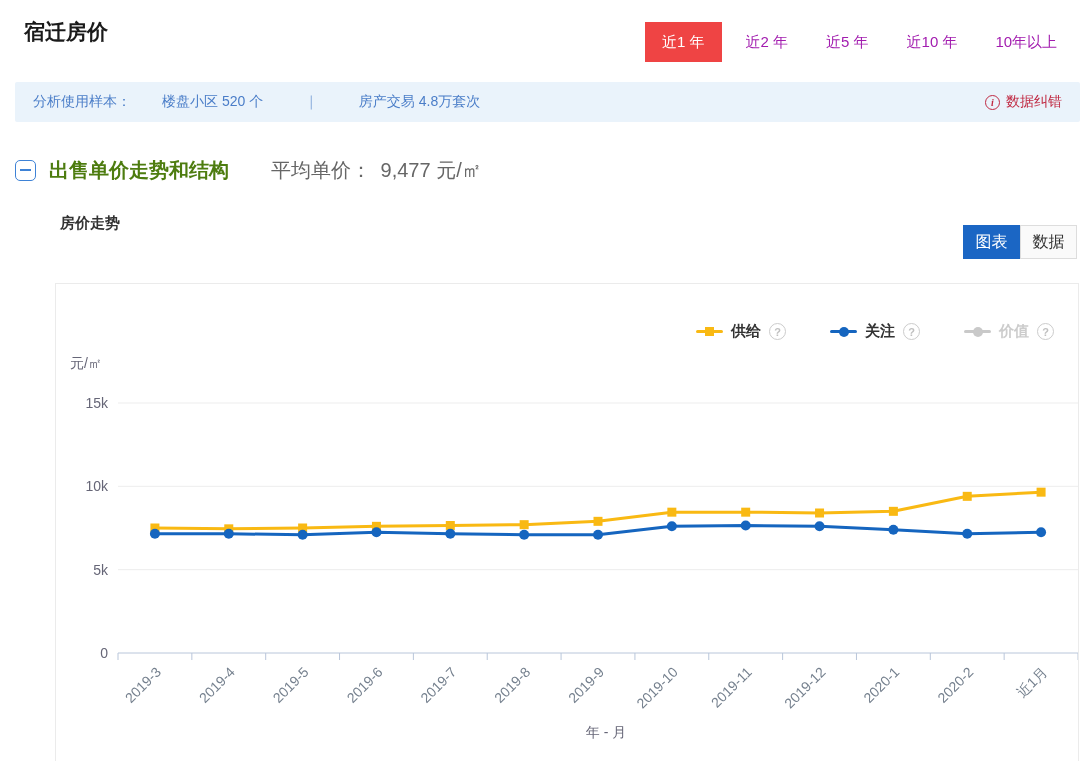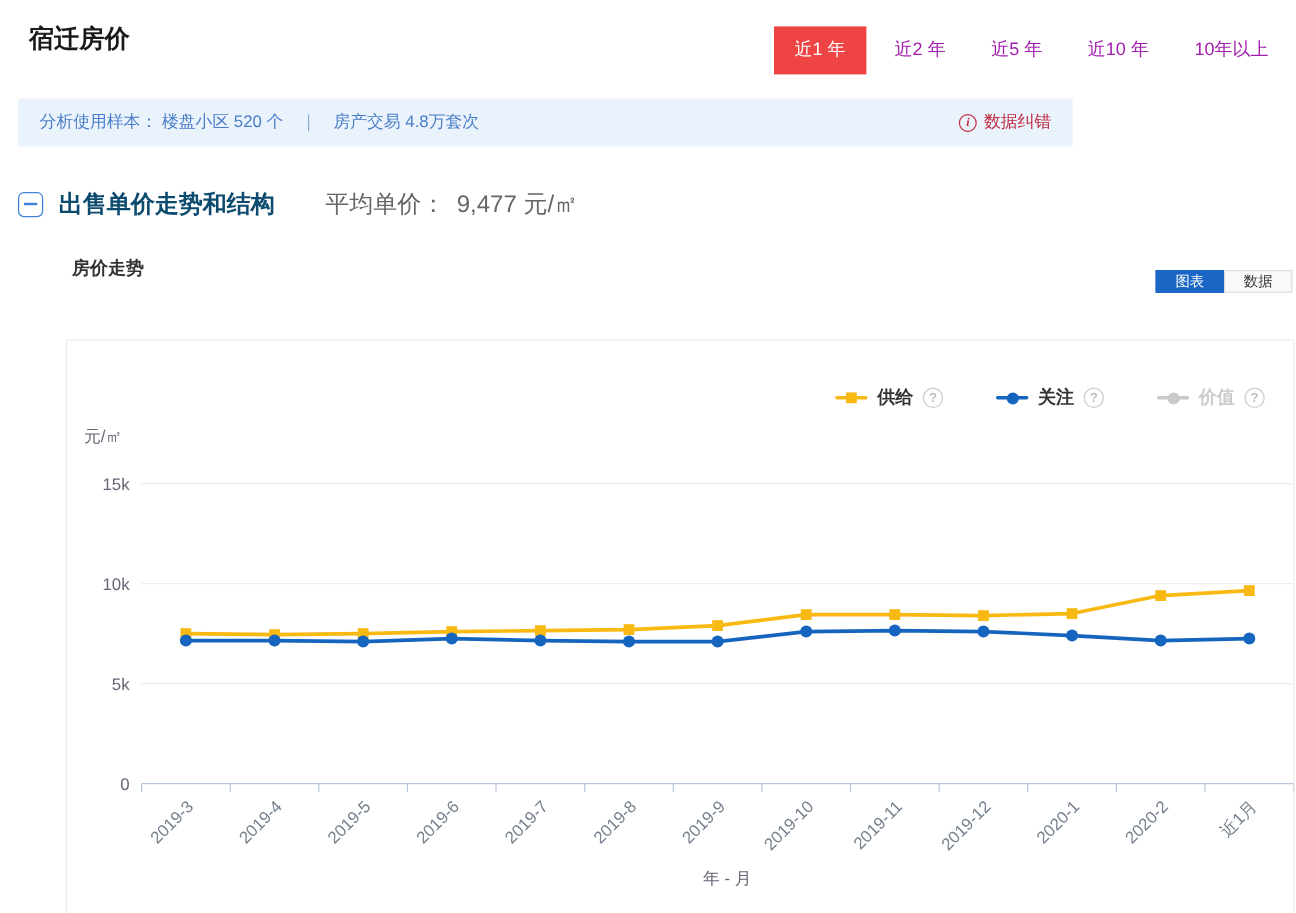--- a/index.html
+++ b/index.html
@@ -8,42 +8,42 @@
     position:relative; width:1080px; height:761px; background:#fff;
     font-family:"Liberation Sans","DejaVu Sans",sans-serif; overflow:hidden; color:#333;
   }
   
   .page-title { position:absolute; left:24px; top:18px; font-size:21px; font-weight:bold; color:#1a1a1a; }
   .tabs { position:absolute; left:645px; top:22px; height:40px; display:flex; align-items:center; }
   .tab { font-size:15px; color:#a21caf; padding:0 14px; height:40px; line-height:40px; cursor:pointer; margin-left:10px; white-space:nowrap; }
   .tab.active { background:#ef4444; color:#fff; padding:0 17px; margin-left:0; }
   
   .info-bar {
-    position:absolute; left:15px; top:82px; width:879px; height:40px; background:#eaf3fb;
-    display:flex; align-items:center; padding:16px 18px; font-size:14px; color:#4a7dc8; border-radius:2px;
+    position:absolute; left:15px; top:82px; width:1065px; height:40px; background:#eaf3fb;
+    display:flex; align-items:center; padding:16px 18px; font-size:14px; color:#4a7dc8; border-radius:2px;gap:27px;
   }
   .info-bar .sep { margin:0 14px; color:#7ba2d6; }
   .error-link { margin-left:auto; color:#c02a43; display:flex; align-items:center; gap:6px; cursor:pointer; }
   .circle-i {
     width:15px; height:15px; border:1px solid #c02a43; border-radius:50%;
     font-size:10px; font-weight:bold; font-style:italic; display:flex; align-items:center; justify-content:center; font-family:"Liberation Serif",serif;
   }
   
   .section-header { position:absolute; left:15px; top:157px; display:flex; align-items:center; }
   .collapse-icon {
     width:21px; height:21px; border:1.5px solid #3e82d6; border-radius:5px; position:relative; cursor:pointer; flex:none;
   }
   .collapse-icon::after { content:""; position:absolute; left:4px; right:4px; top:8px; height:2px; background:#3e82d6; }
-  .section-title { margin-left:13px; font-size:20px; font-weight:600; color:#0c4a6e; }
+  .section-title { margin-left:13px; font-size:20px; font-weight:600; color:#4d7c0f; }
   .avg { margin-left:42px; font-size:20px; color:#666; }
   .avg .avg-value { margin-left:4px; }
   
   .chart-title { position:absolute; left:60px; top:214px; font-size:15px; font-weight:bold; color:#333; }
   .toggle { position:absolute; left:963px; top:225px; display:flex; }
-  .toggle-btn { width:57px; height:19px; font-size:12px; display:flex; align-items:center; justify-content:center; cursor:pointer; background:#fafafa; border:1px solid #ddd; color:#333; }
+  .toggle-btn { width:57px; height:34px; font-size:16px; display:flex; align-items:center; justify-content:center; cursor:pointer; background:#fafafa; border:1px solid #ddd; color:#333; }
   .toggle-btn.active { background:#1b66c4; border-color:#1b66c4; color:#fff; }
   
   .chart-panel { position:absolute; left:55px; top:283px; width:1024px; height:490px; border:1px solid #ebebeb; background:#fff; }
   .legend { position:absolute; top:38px; right:24px; display:flex; align-items:center; gap:44px; }
   .legend-item { display:flex; align-items:center; gap:8px; cursor:pointer; }
   .lg-marker { position:relative; width:27px; height:12px; flex:none; }
   .lg-line { position:absolute; left:0; right:0; top:4.5px; height:3px; border-radius:2px; }
   .lg-square { position:absolute; left:9px; top:1.5px; width:9px; height:9px; }
   .lg-dot { position:absolute; left:8.5px; top:1px; width:10px; height:10px; border-radius:50%; }
   .lg-label { font-size:15px; font-weight:bold; color:#333; }

